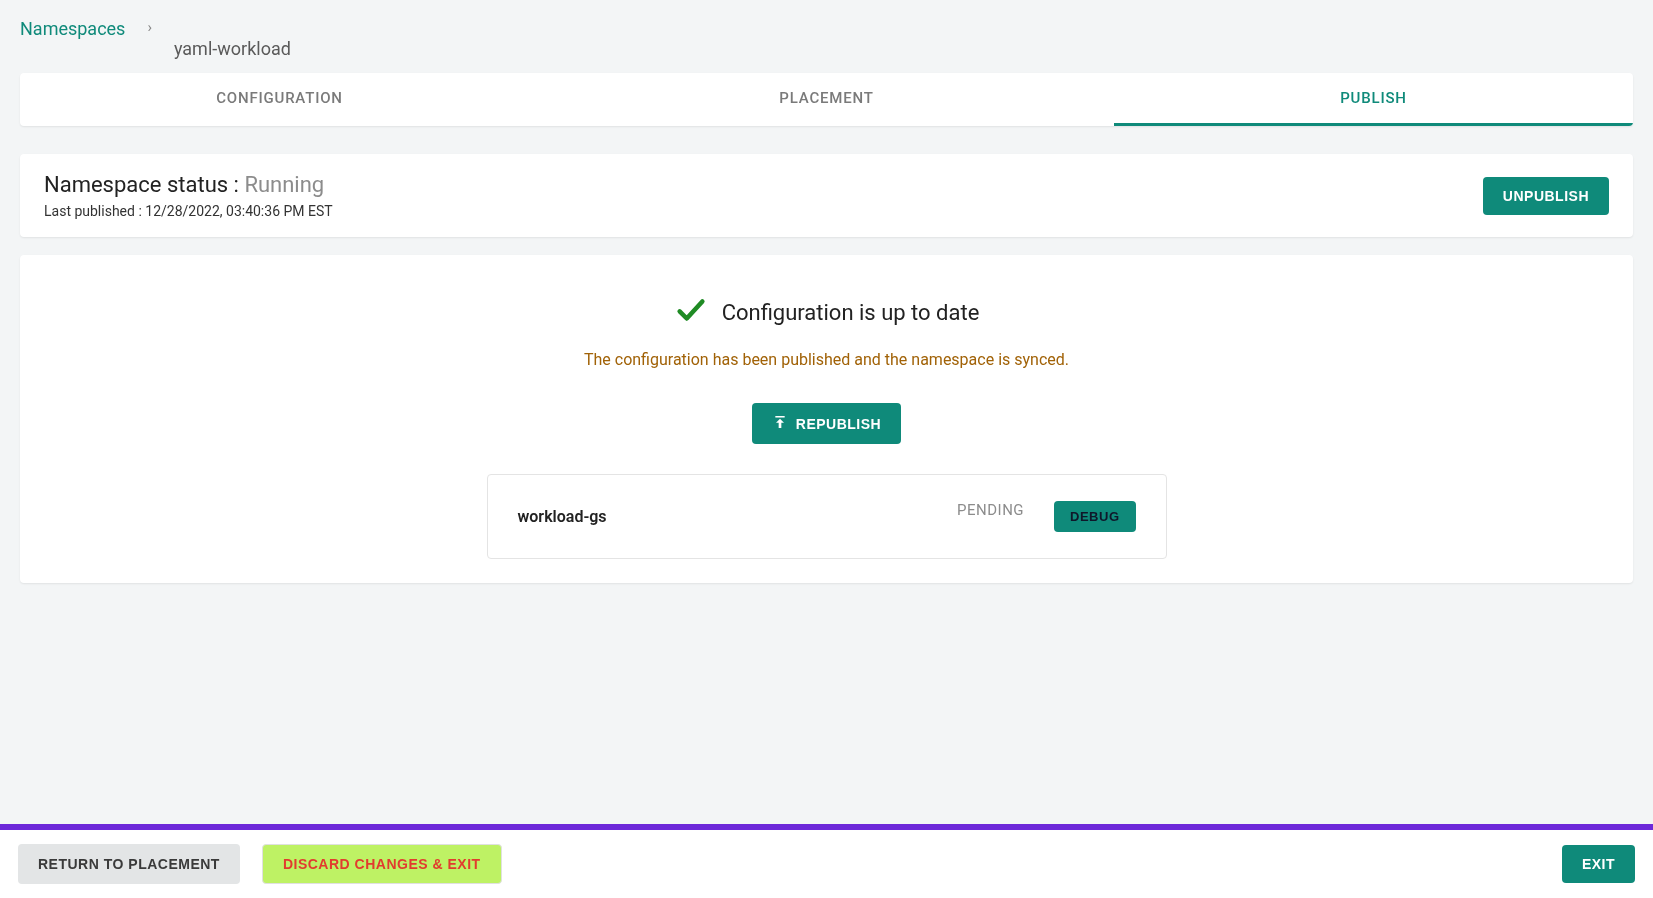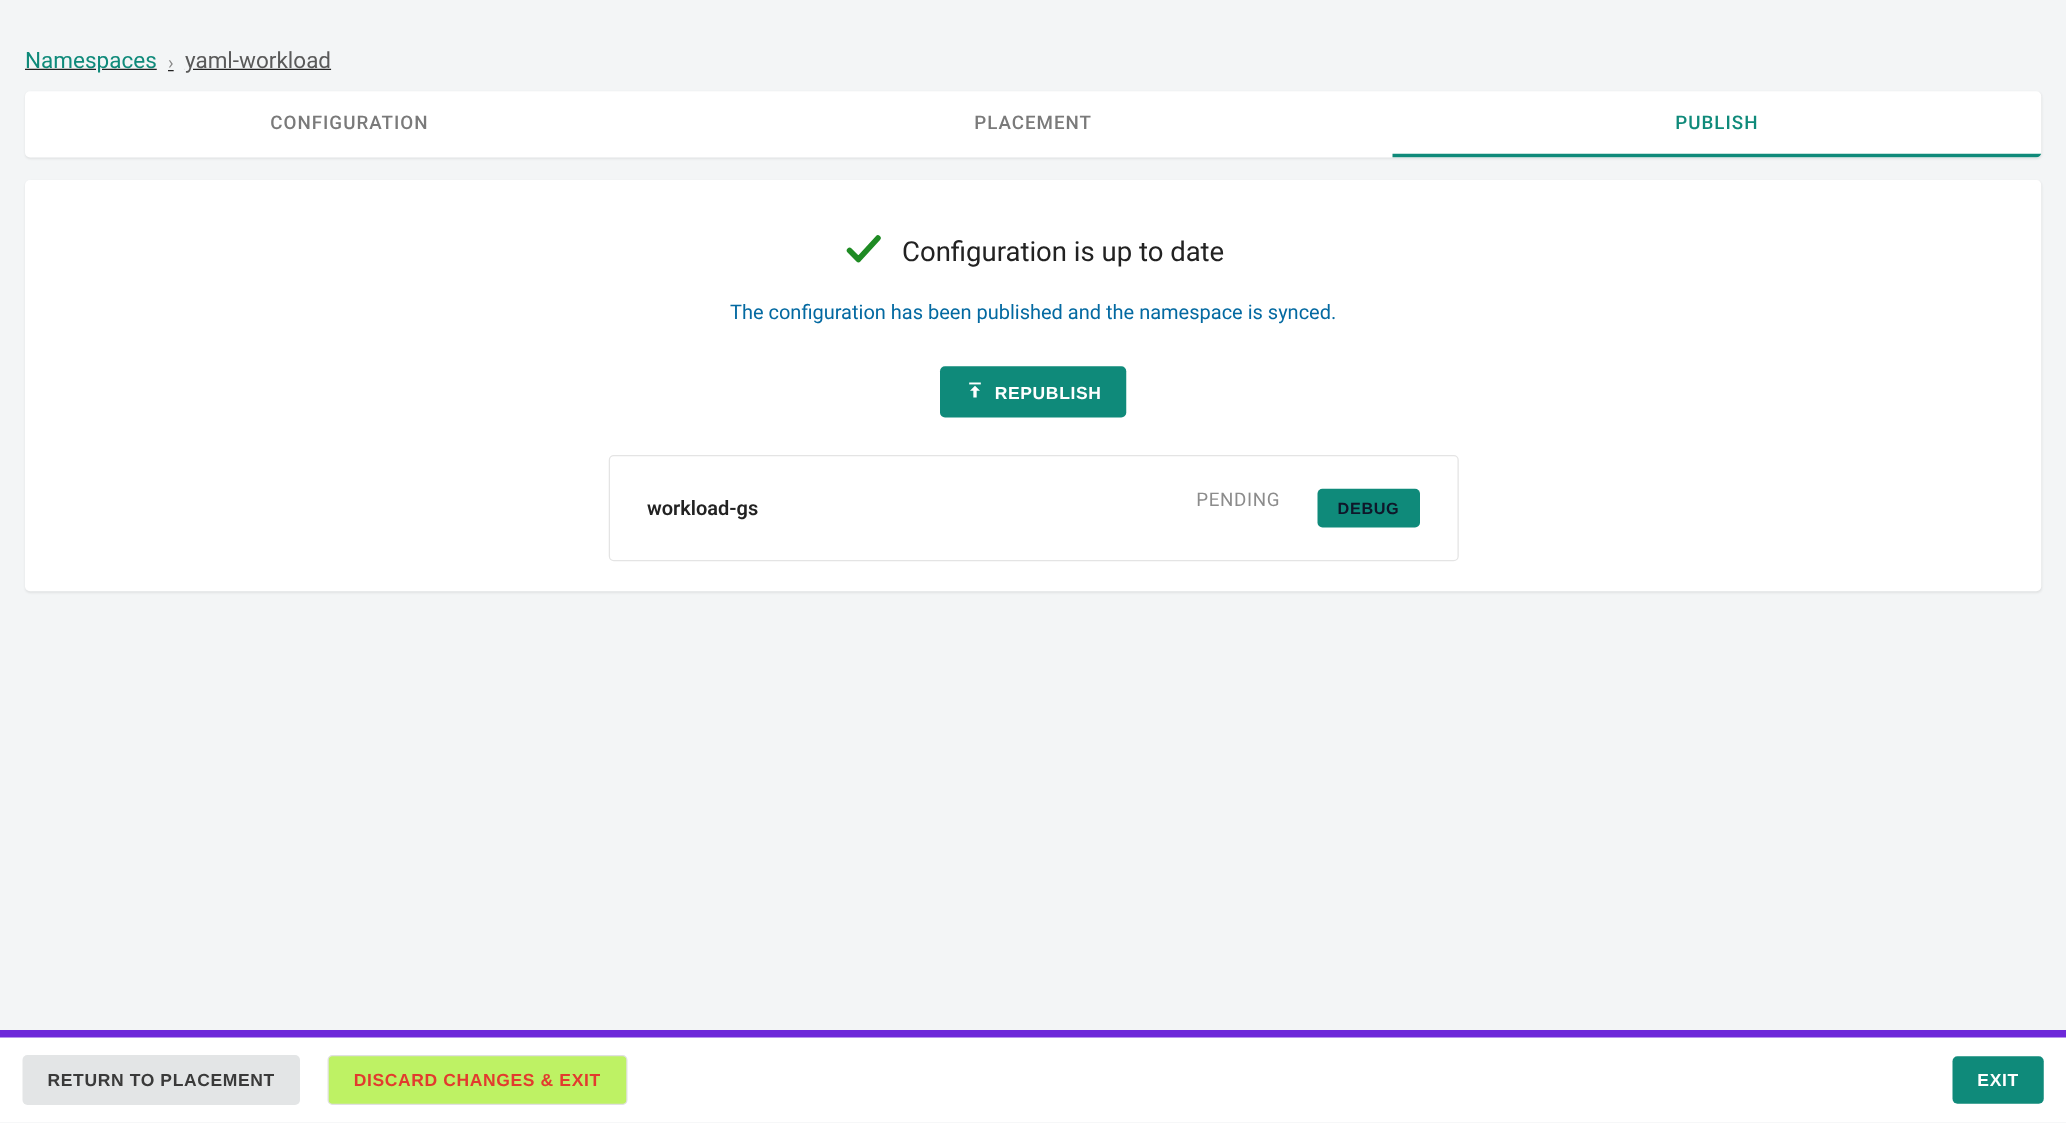--- a/index.html
+++ b/index.html
@@ -15,23 +15,22 @@
     min-height: 100vh;
   }
   .content {
     flex: 1;
     padding: 10px 20px 20px 20px;
   }
   .breadcrumb {
     font-size: 18px;
     padding: 8px 0 14px 0;
     display: flex;
-    align-items: flex-end;
-    gap: 9px;
-    text-decoration: underline;
+    align-items: flex-start;
+    gap: 22px;
   }
   .breadcrumb a {
     color: #0f8a7a;
     text-decoration: none;
   }
   .breadcrumb .sep {
     color: #888;
     font-size: 15px;
   }
   .breadcrumb .current {
@@ -123,21 +122,21 @@
     align-items: center;
     gap: 14px;
   }
   .main-card .heading svg {
     width: 34px;
     height: 34px;
   }
   .main-card .desc {
     margin-top: 18px;
     font-size: 16px;
-    color: #0369a1;
+    color: #a16207;
   }
   .main-card .republish {
     margin-top: 34px;
   }
   .item-row {
     margin: 30px auto 0 auto;
     max-width: 680px;
     border: 1px solid #e4e4e4;
     border-radius: 4px;
     padding: 26px 30px;
@@ -199,20 +198,31 @@
       <span class="sep">›</span>
       <span class="current">yaml-workload</span>
     </div>
 
     <div class="tabs">
       <div class="tab">CONFIGURATION</div>
       <div class="tab">PLACEMENT</div>
       <div class="tab active">PUBLISH</div>
     </div>
 
+    <div class="status-card">
+      <div>
+        <div class="title">
+          <span>Namespace status : </span><span class="state">Running</span>
+        </div>
+        <div class="sub">
+          <span>Last published : </span><span>12/28/2022, 03:40:36 PM EST</span>
+        </div>
+      </div>
+      <button class="btn btn-teal">UNPUBLISH</button>
+    </div>
 
     <div class="main-card">
       <div class="heading">
         <span>
           <svg viewBox="0 0 24 24" fill="none" stroke="#1f8b24" stroke-width="3.2" stroke-linecap="round" stroke-linejoin="round">
             <polyline points="4 13 9 18 20 6"></polyline>
           </svg>
         </span>
         <span>Configuration is up to date</span>
       </div>

